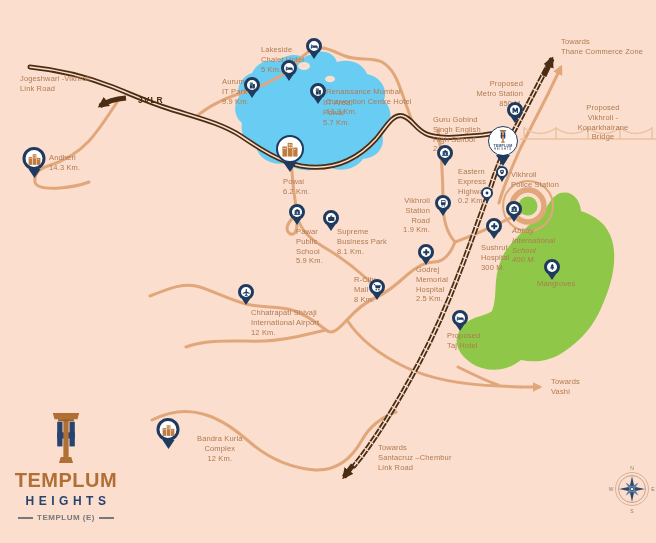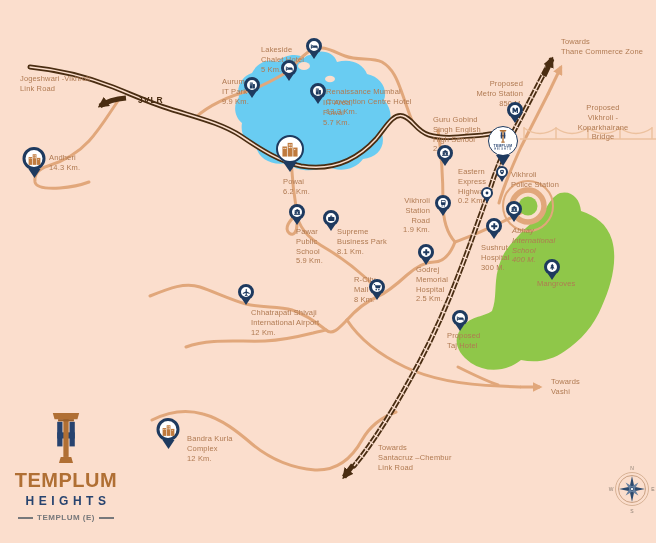--- a/index.html
+++ b/index.html
@@ -435,21 +435,21 @@
       </div>
       <div class="map-label" style="left: 537px; top: 279px;">Mangroves</div>
       <div class="pin s-sm" style="left: 552px; top: 280px;">
         <div class="head">
           <svg class="picon" viewBox="0 0 10 10">
             <path d="M5 0.9 2.9 3.8h1.1L2.3 6.4h2.1v1.8h1.2V6.4h2.1L6 3.8h1.1z"></path>
           </svg>
         </div>
         <div class="tail"></div>
       </div>
-      <div class="map-label" style="left: 187px; top: 434px;">Bandra Kurla
+      <div class="map-label" style="left: 197px; top: 434px; text-align: center;">Bandra Kurla
 Complex
 12 Km.</div>
       <div class="pin s-md" style="left: 168px; top: 449px;">
         <div class="head">
           <svg class="picon" viewBox="0 0 10 10">
             <g fill="#c07b3e">
               <rect x="0.8" y="3.6" width="2.5" height="5.6"></rect>
               <rect x="3.7" y="1.6" width="2.7" height="7.6"></rect>
               <rect x="6.8" y="4.2" width="2.4" height="5"></rect>
             </g>

